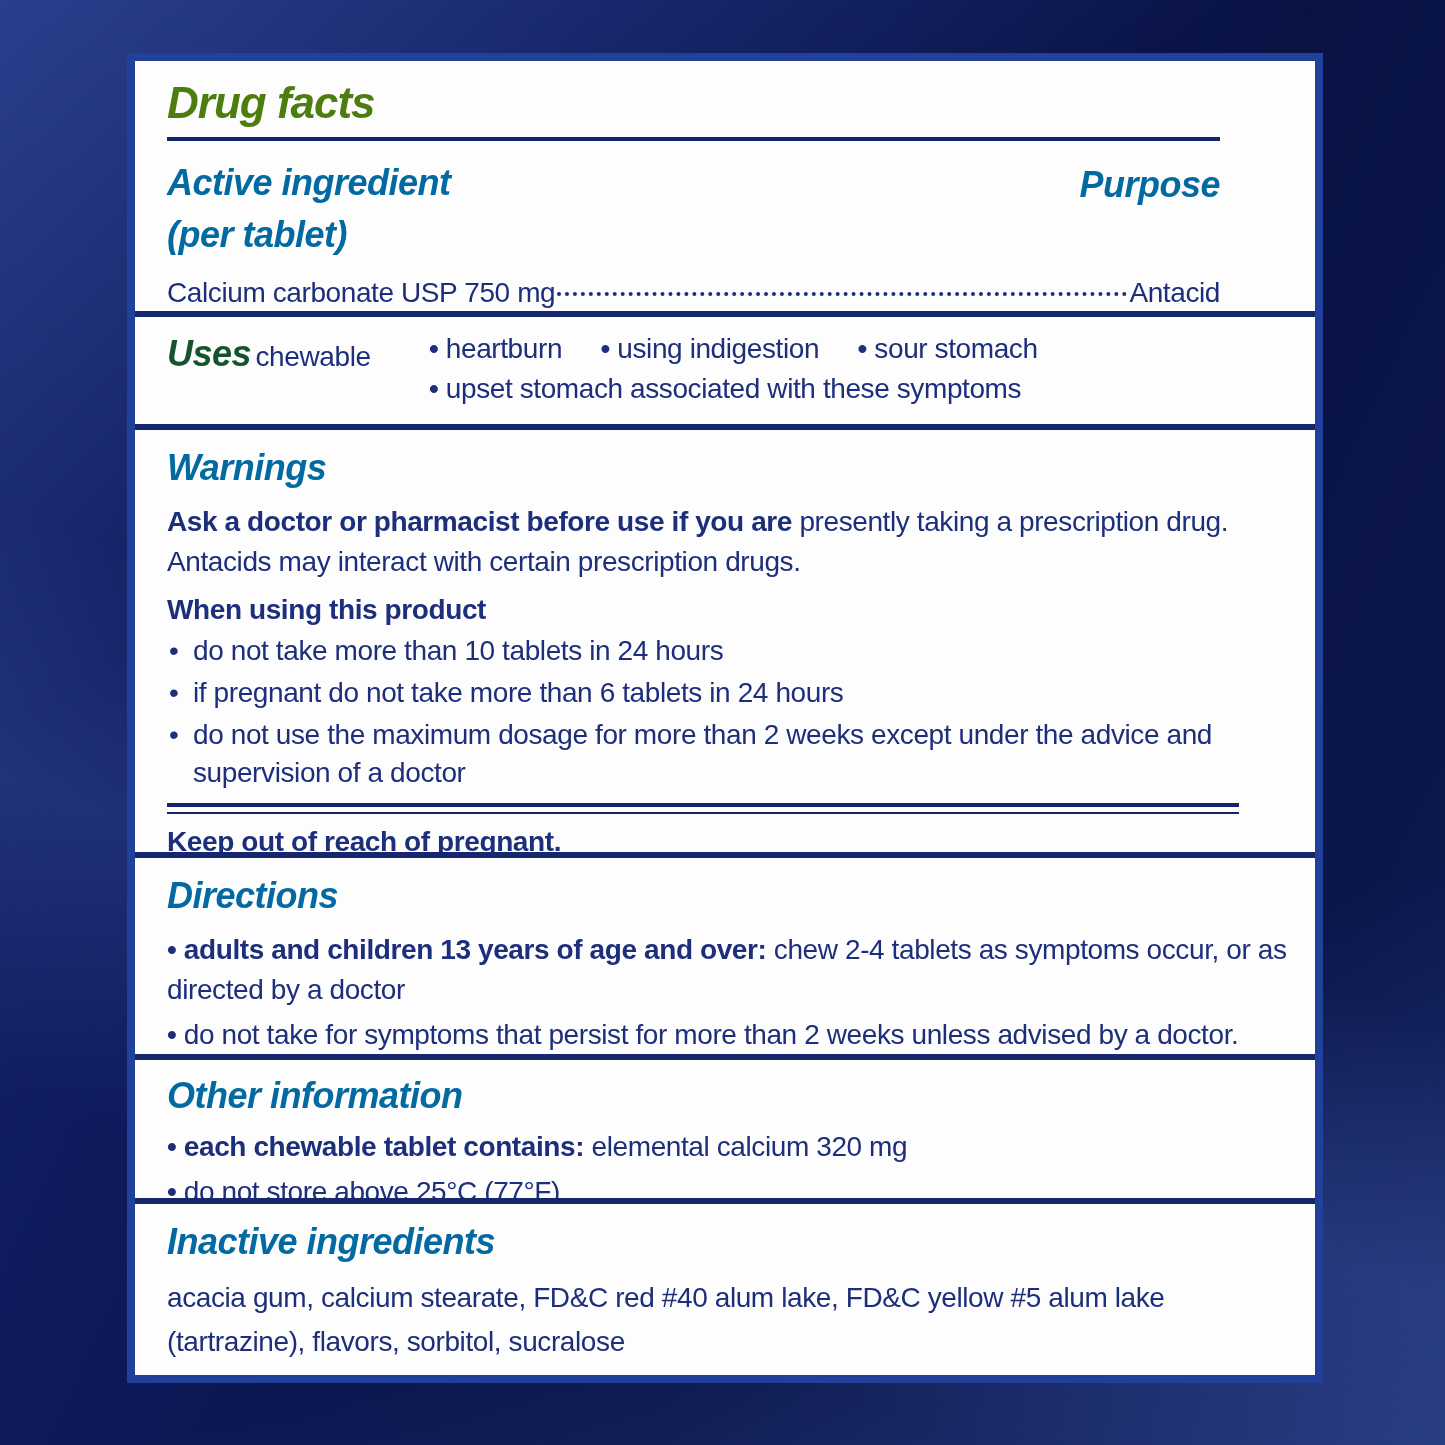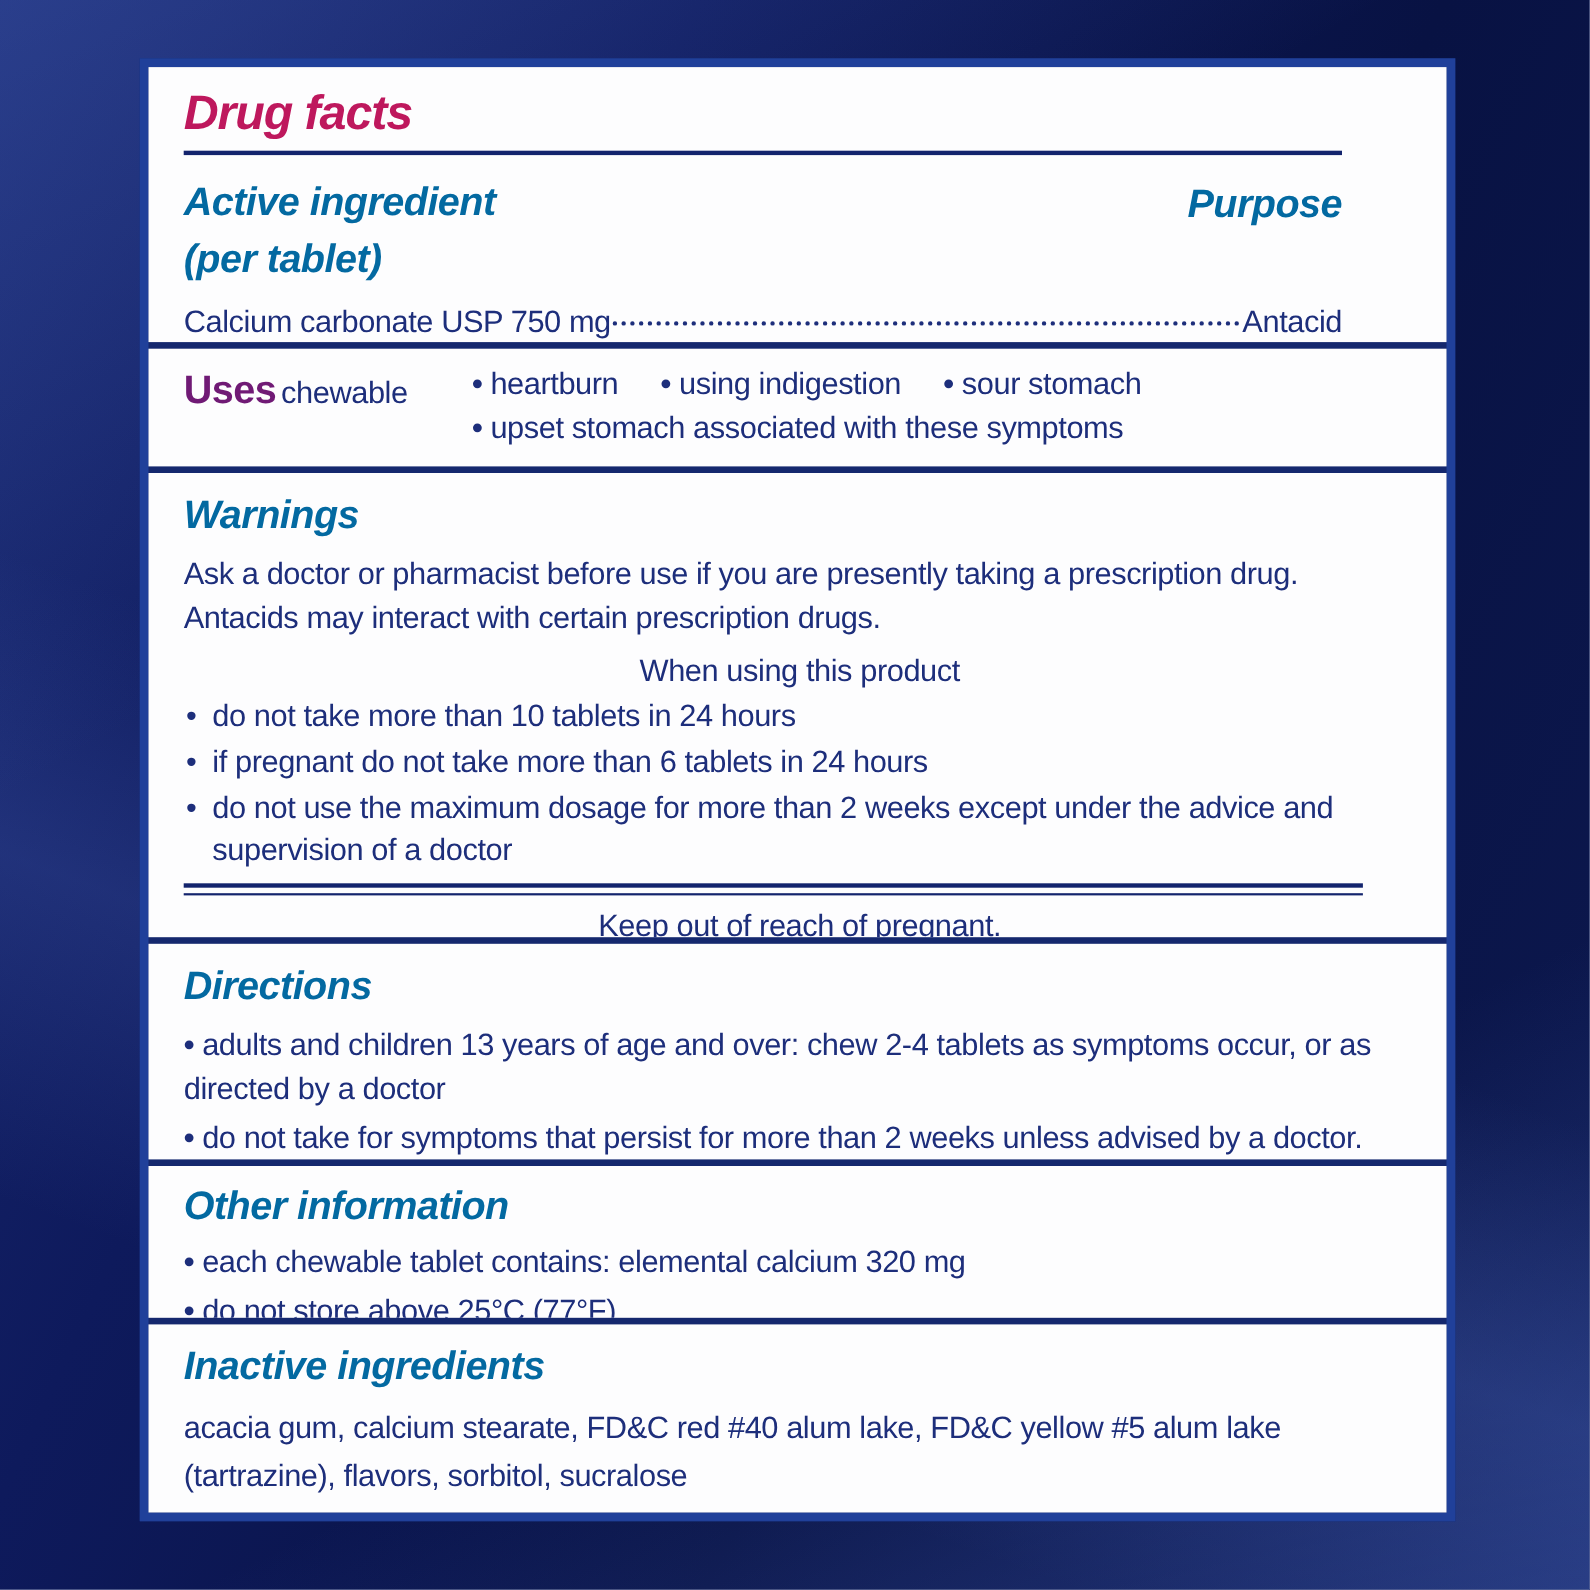--- a/index.html
+++ b/index.html
@@ -33,52 +33,52 @@
   }
   .box1 { height: 250px; padding-right: 95px; }
   .box2 { height: 107px; }
   .box3 { height: 422px; }
   .box4 { height: 196px; }
   .box5 { height: 138px; }
   .box6 { flex: 1 1 auto; }
 
   .h1 {
     font-style: italic; font-weight: 700; font-size: 44px; line-height: 1;
-    color: #be185d; letter-spacing: -1px; margin: 20px 0 0 0;
+    color: #4d7c0f; letter-spacing: -1px; margin: 20px 0 0 0;
   }
   .title-rule {
     border-top: 4px solid #13246d; height: 0;
     margin: 12px 0 16px 0;
   }
   .h2 {
     font-style: italic; font-weight: 700; font-size: 36px; line-height: 1.45;
     color: #0369a1; letter-spacing: -0.5px;
   }
 
   .ai-row { display: flex; justify-content: space-between; align-items: flex-start; }
   .purpose { margin-top: 2px; }
 
   .leader-row { display: flex; align-items: baseline; margin-top: 16px; }
   .leader-row .name, .leader-row .value { font-size: 28px; letter-spacing: -0.4px; white-space: nowrap; }
   .leader { flex: 1 1 auto; border-bottom: 4px dotted #1d2e7b; margin: 0 2px; transform: translateY(-6px); }
 
   
   .uses-row { display: flex; padding-top: 16px; }
   .uses-left { width: 262px; flex: none; }
-  .uses-word { font-weight: 700; font-size: 36px; color: #701a75; letter-spacing: -0.5px; }
+  .uses-word { font-style: italic; font-weight: 700; font-size: 36px; color: #14532d; letter-spacing: -0.5px; }
   .uses-lead { font-size: 28px; letter-spacing: -0.4px; }
   .uses-items { flex: 1; }
   .uses-line { margin-bottom: 8px; }
   .uses-item { display: inline-block; margin-right: 34px; font-size: 28px; letter-spacing: -0.4px; }
   .uses-item::before { content: "\2022\00a0"; font-weight: 700; }
 
   
   p { margin: 0; }
   .para { font-size: 28px; letter-spacing: -0.4px; line-height: 1.42; }
-  .bold { font-weight: 400; text-align: center; }
+  .bold { font-weight: 700; }
   .sec-h { margin: 12px 0 8px 0; }
 
   
   .wlist { margin: 2px 0 0 0; padding: 0; list-style: none; }
   .wlist li {
     position: relative; padding-left: 26px; margin: 3px 0;
     font-size: 28px; letter-spacing: -0.4px; line-height: 1.38;
   }
   .wlist li::before { content: "\2022"; position: absolute; left: 2px; top: 0; }
 

